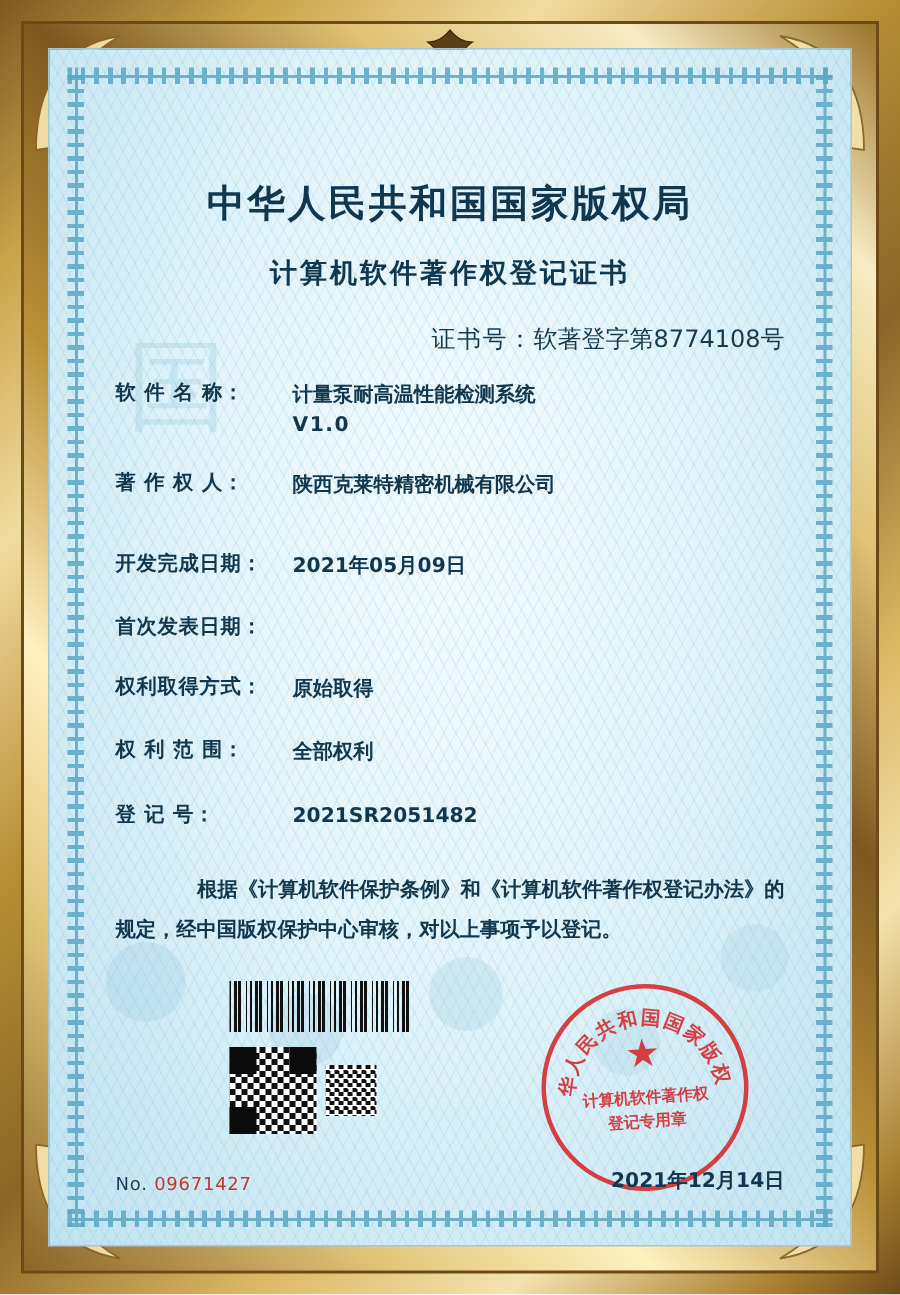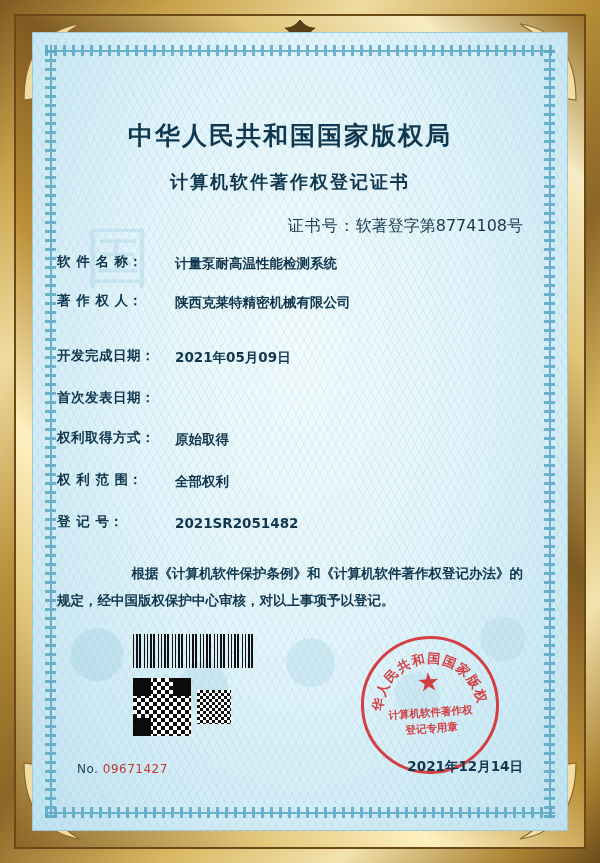--- a/index.html
+++ b/index.html
@@ -117,21 +117,21 @@
     transform: translateX(-50%);
     width: 46px;
     height: 34px;
     pointer-events: none;
   }
 
   
   .content {
     position: relative;
     z-index: 3;
-    padding: 52px 44px 0 24px;
+    padding: 52px 44px 0 44px;
     color: #163a52;
   }
   .title-main, .title-sub {
     text-align: center;
     font-family: "DejaVu Sans", "Liberation Sans", sans-serif;
     font-weight: bold;
     color: #0f3850;
     letter-spacing: 2px;
   }
   .title-main { font-size: 25px; margin: 34px 0 0 0; }
@@ -338,20 +338,21 @@
 
         <div class="cert-no">
           <span class="lbl">证书号：</span><span>软著登字第8774108号</span>
         </div>
 
         <div class="fields group1">
           <div class="field-row">
             <div class="field-label">软 件 名 称：</div>
             <div class="field-value">
               <span>计量泵耐高温性能检测系统</span>
+              <span class="ver">V1.0</span>
             </div>
           </div>
           <div class="field-row">
             <div class="field-label">著 作 权 人：</div>
             <div class="field-value">陕西克莱特精密机械有限公司</div>
           </div>
         </div>
 
         <div class="fields group2">
           <div class="field-row">

